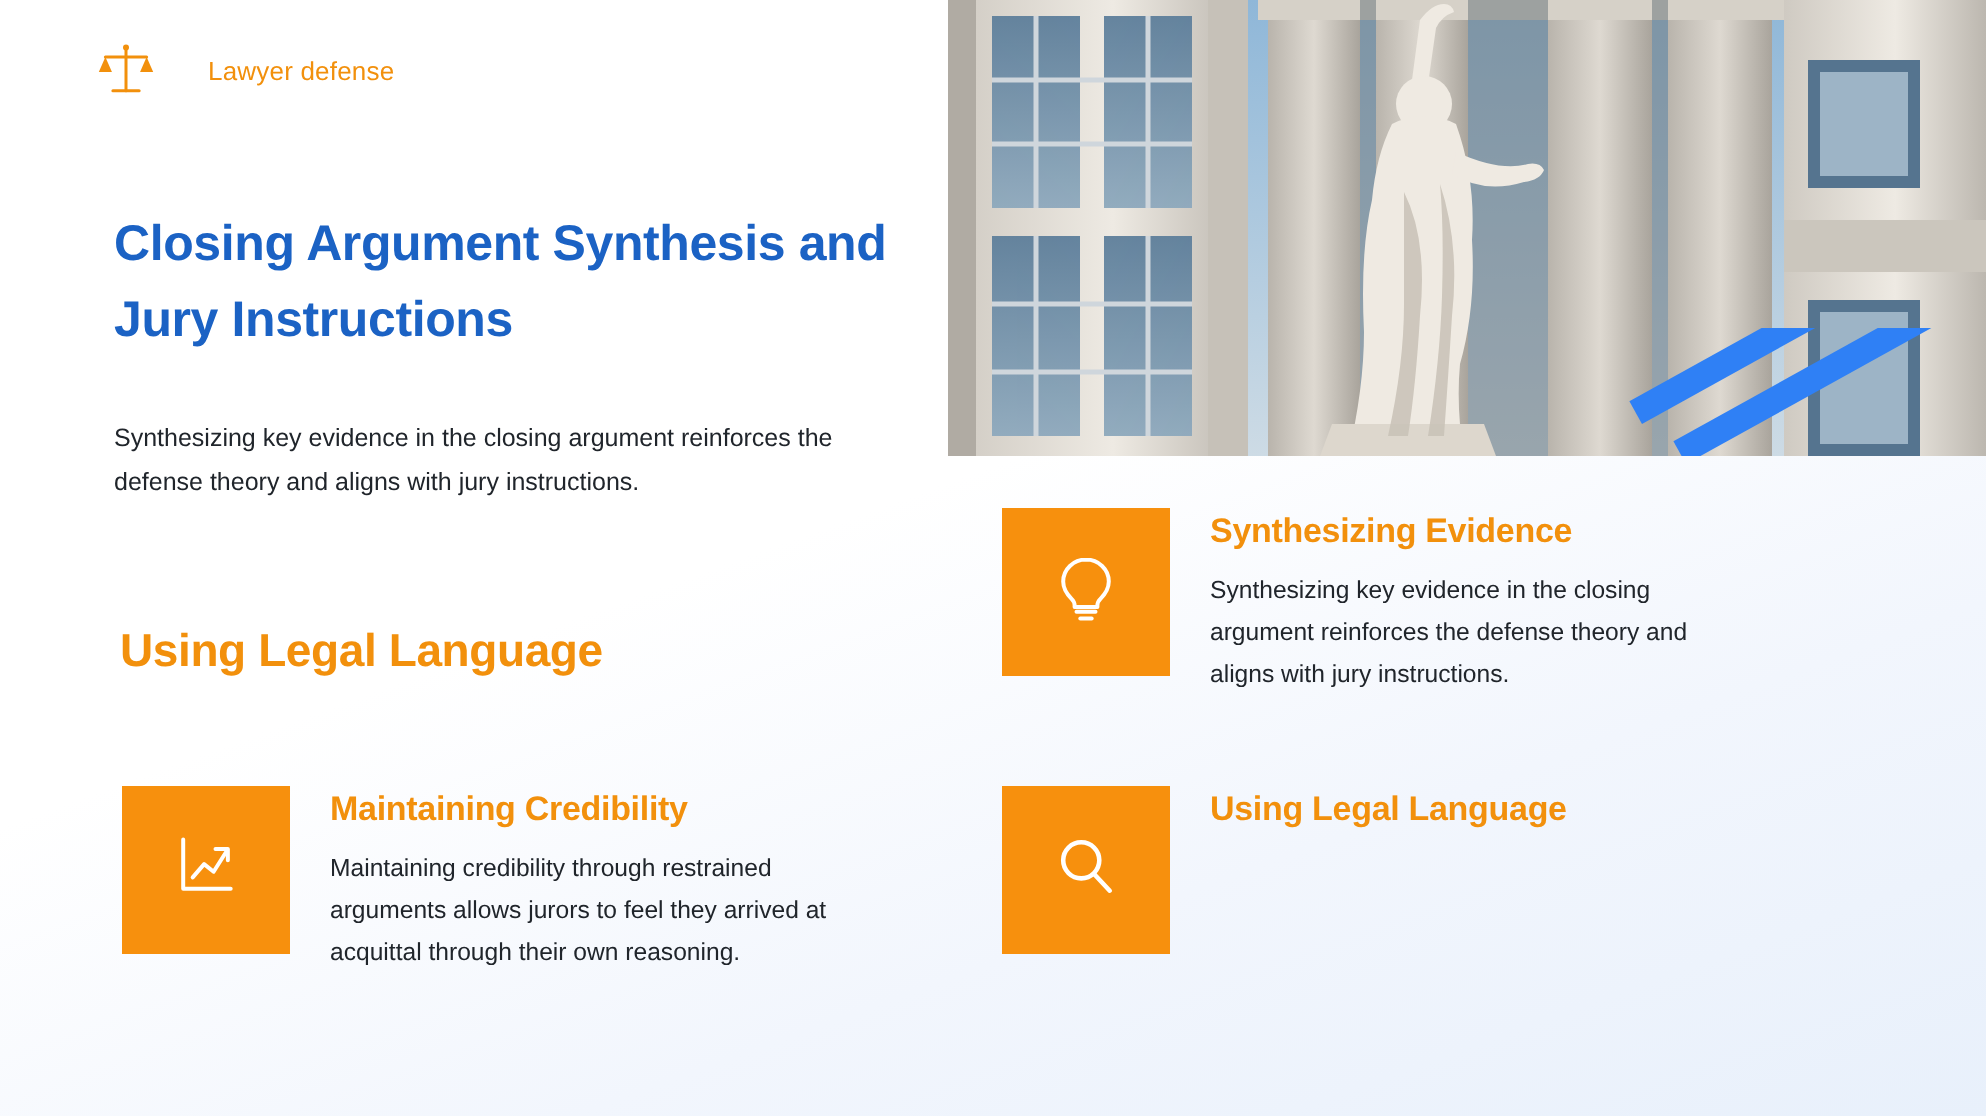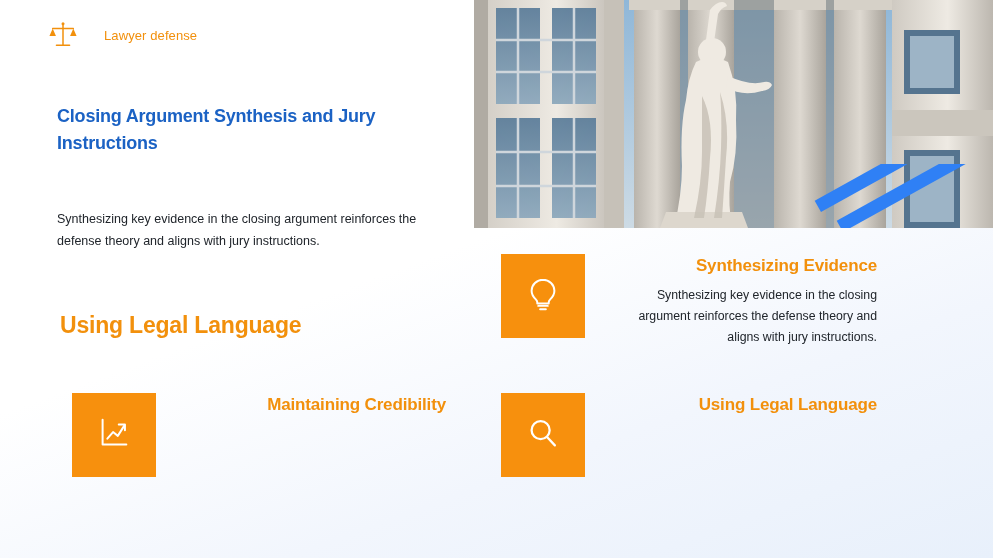--- a/index.html
+++ b/index.html
@@ -70,21 +70,21 @@
   .hero-stripe .s1 { width: 230px; left: 8px;  bottom: 22px; }
   .hero-stripe .s2 { width: 230px; left: 30px; bottom: 2px; }
 
   
   .headline {
     position: absolute;
     left: 57px;
     top: 103px;
     width: 400px;
     color: #1b62c4;
-    font-size: 18px;
+    font-size: 25px;
     font-weight: bold;
     line-height: 1.52;
     letter-spacing: -0.2px;
   }
   .lead {
     position: absolute;
     left: 57px;
     top: 209px;
     width: 390px;
     color: #20252b;
@@ -97,21 +97,21 @@
     position: absolute;
     left: 60px;
     top: 312px;
     color: #f2900c;
     font-size: 23px;
     font-weight: bold;
     letter-spacing: -0.2px;
   }
 
   
-  .feature { position: absolute; display: flex; gap: 20px; text-align: right; }
+  .feature { position: absolute; display: flex; gap: 20px; }
   .feature .tile {
     flex: 0 0 auto;
     width: 84px;
     height: 84px;
     background: #f7900d;
     display: flex;
     align-items: center;
     justify-content: center;
   }
   .feature .tile svg { width: 38px; height: 38px; }
@@ -124,21 +124,21 @@
     margin-bottom: 9px;
   }
   .feature p {
     color: #20252b;
     font-size: 12.3px;
     line-height: 1.72;
   }
 
   .f-evidence   { left: 501px; top: 254px; width: 420px; }
   .f-evidence .body { width: 272px; }
-  .f-credibility{ left: 72px;  top: 393px; width: 400px; }
+  .f-credibility{ left: 61px;  top: 393px; width: 400px; }
   .f-credibility .body { width: 270px; }
   .f-language   { left: 501px; top: 393px; width: 420px; }
   .f-language .body { width: 272px; }
 </style>
 </head>
 <body>
 
 <div class="slide">
 
   <div class="brand">
@@ -271,20 +271,21 @@
       <span>
         <svg viewBox="0 0 40 40" fill="none" stroke="#ffffff" stroke-width="2.1" stroke-linecap="round" stroke-linejoin="round">
           <polyline points="8,6 8,32 33,32"></polyline>
           <polyline points="13,26 19,19 24,23 31,12"></polyline>
           <polyline points="25,11 31.5,11 31.5,17"></polyline>
         </svg>
       </span>
     </div>
     <div class="body">
       <h3>Maintaining Credibility</h3>
+      <p>Maintaining credibility through restrained arguments allows jurors to feel they arrived at acquittal through their own reasoning.</p>
     </div>
   </div>
 
   <div class="feature f-language">
     <div class="tile">
       <span>
         <svg viewBox="0 0 40 40" fill="none" stroke="#ffffff" stroke-width="2.4" stroke-linecap="round">
           <circle cx="17.5" cy="17" r="9.5"></circle>
           <line x1="24.5" y1="24.5" x2="32.5" y2="33"></line>
         </svg>

